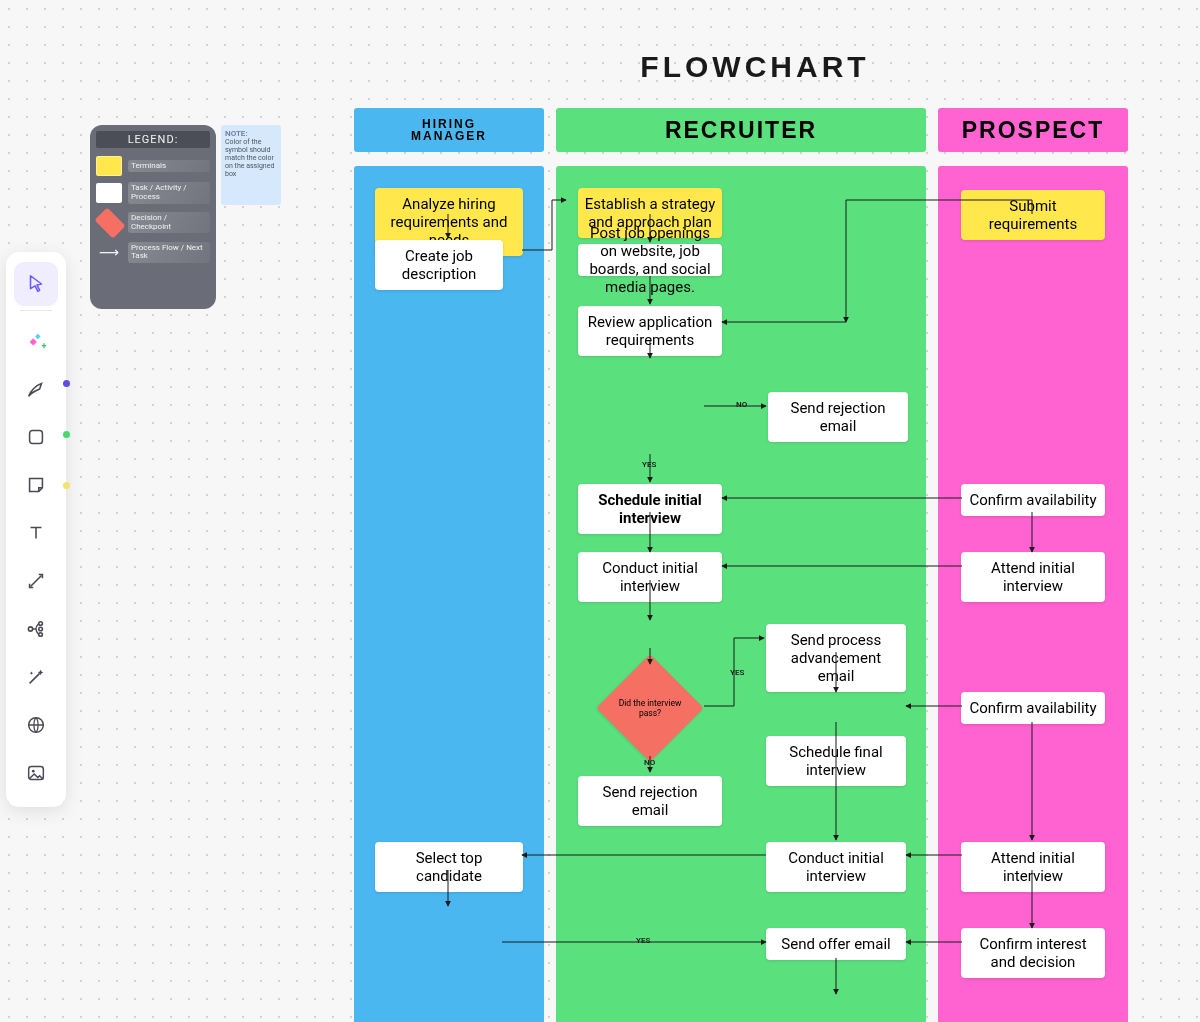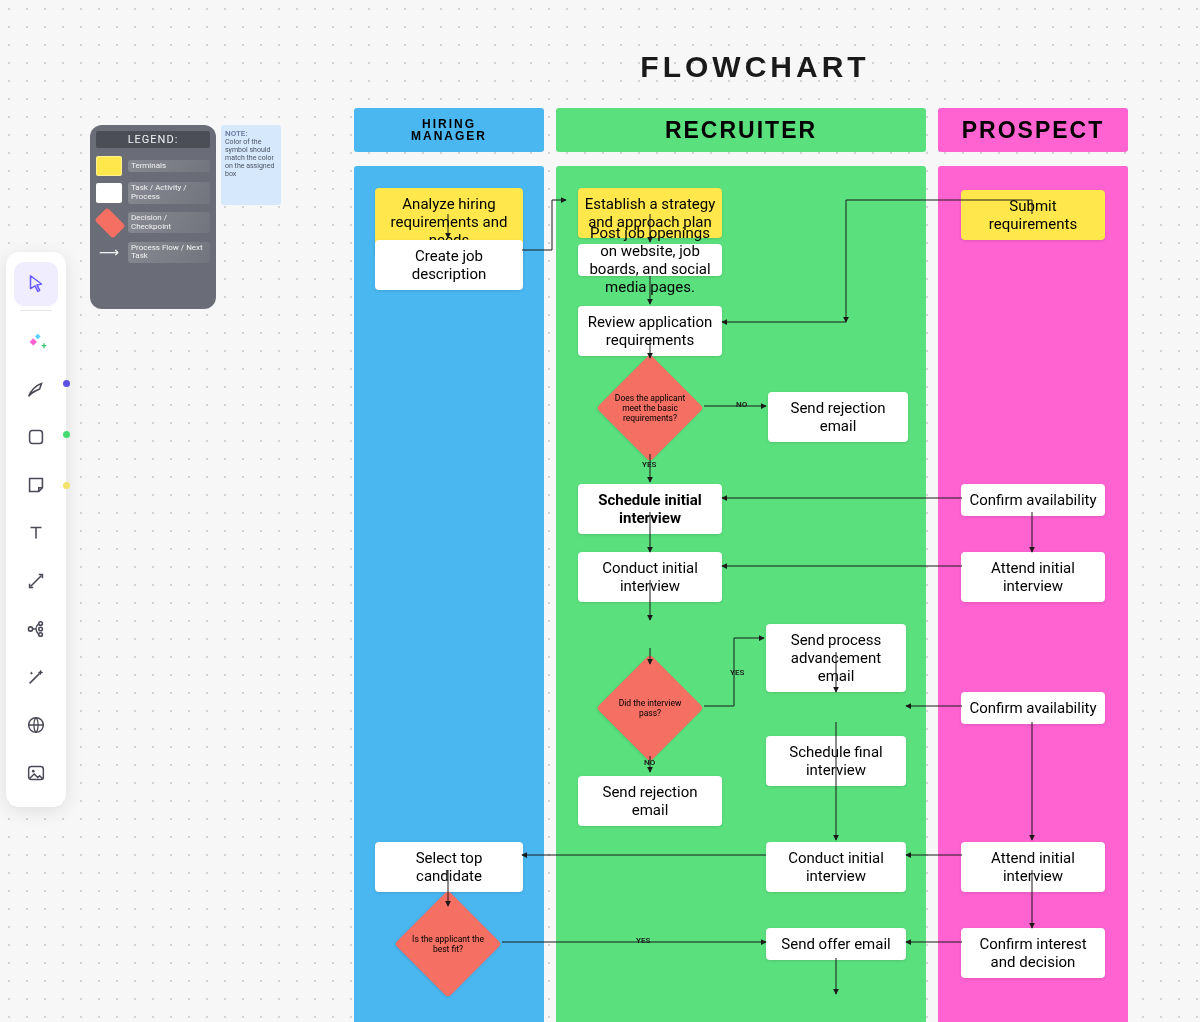--- a/index.html
+++ b/index.html
@@ -315,36 +315,28 @@
 
       <path d="M612 805 h-56"></path>
 
       <path d="M682 820 v58"></path>
 
       <path d="M612 892 h-56"></path>
     </g>
   </svg>
 
   <div class="node terminal" style="left:25px;top:138px;width:148px;">Analyze hiring requirements and needs</div>
-  <div class="node" style="left:25px;top:190px;width:148px;">Create job description</div>
+  <div class="node" style="left:25px;top:190px;width:128px;">Create job description</div>
 
   <div class="node" style="left:25px;top:792px;width:148px;">Select top candidate</div>
-  <div class="diamond" style="left:48px;top:844px;">
-    <div class="shape"></div>
-      <span class="lab">Is the applicant the best fit?</span>
-  </div>
 
   <div class="node terminal" style="left:228px;top:138px;width:144px;">Establish a strategy and approach plan</div>
   <div class="node" style="left:228px;top:194px;width:144px;height:32px;">Post job openings on website, job boards, and social media pages.</div>
   <div class="node" style="left:228px;top:256px;width:144px;">Review application requirements</div>
 
-  <div class="diamond" style="left:250px;top:308px;">
-    <div class="shape"></div>
-      <span class="lab">Does the applicant meet the basic requirements?</span>
-  </div>
   <div class="sm-label" style="left:386px;top:350px;">NO</div>
   <div class="sm-label" style="left:292px;top:410px;">YES</div>
   <div class="node" style="left:418px;top:342px;width:140px;">Send rejection email</div>
 
   <div class="node" style="left:228px;top:434px;width:144px;font-weight:bold;">Schedule initial interview</div>
   <div class="node" style="left:228px;top:502px;width:144px;">Conduct initial interview</div>
 
   <div class="diamond" style="left:250px;top:608px;">
     <div class="shape"></div>
       <span class="lab">Did the interview pass?</span>

